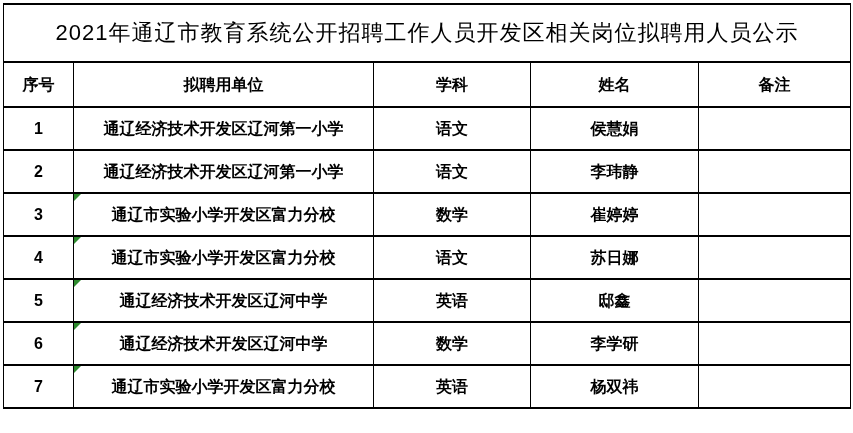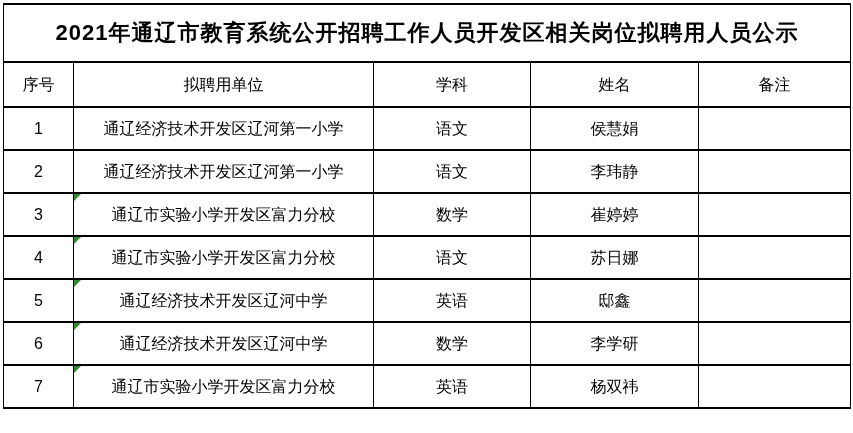--- a/index.html
+++ b/index.html
@@ -23,32 +23,32 @@
     table-layout: fixed;
     background: #ffffff;
   }
   table.doc-table td, table.doc-table th {
     border-left: 1px solid #000;
     border-right: 1px solid #000;
     border-top: 2px solid #000;
     border-bottom: 2px solid #000;
     text-align: center;
     vertical-align: middle;
-    font-weight: normal;
+    font-weight: bold;
     font-size: 16px;
     line-height: 1.1;
     padding: 2px 4px;
     overflow: hidden;
     white-space: nowrap;
     position: relative;
   }
   tr.title-row td {
     height: 58px;
     font-size: 22px;
-    font-weight: bold;
+    font-weight: normal;
     letter-spacing: 1px;
   }
   tr.header-row th { height: 45px; }
   tr.data-row td { height: 43px; }
   col.c-no     { width: 70px; }
   col.c-unit   { width: 300px; }
   col.c-subject{ width: 157px; }
   col.c-name   { width: 168px; }
   col.c-remark { width: 152px; }
   .corner-marker {

